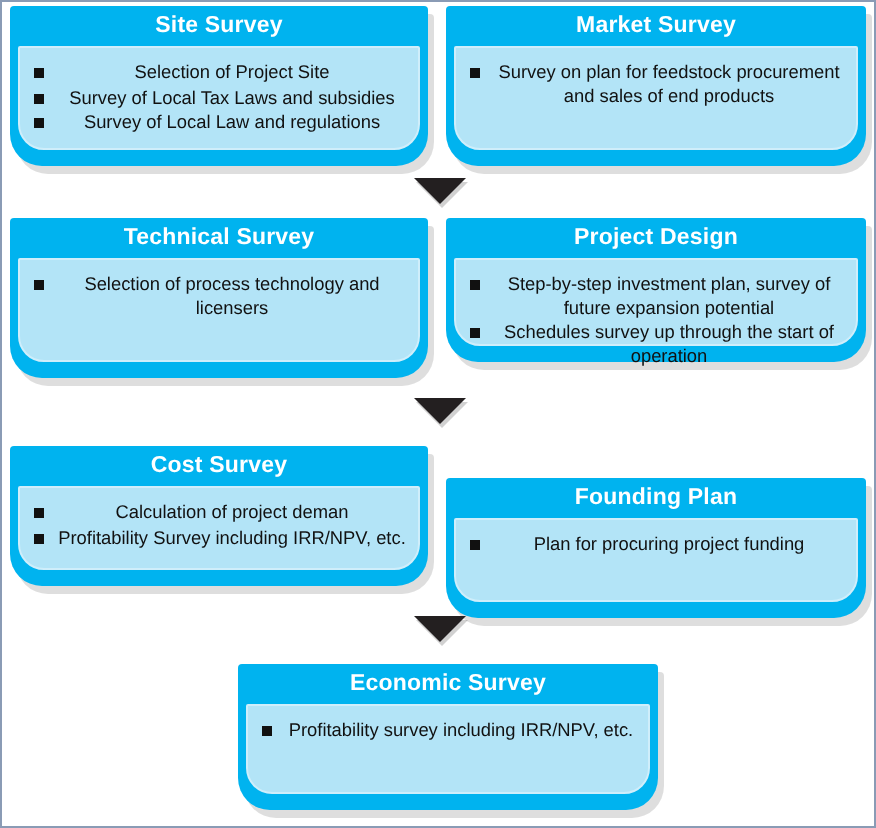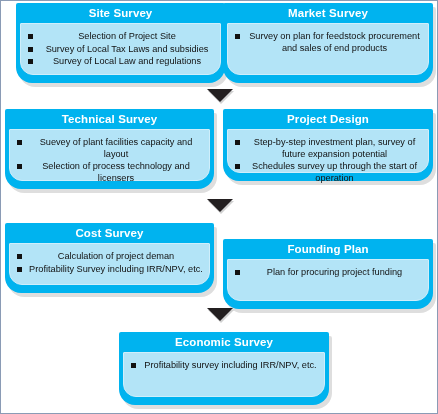--- a/index.html
+++ b/index.html
@@ -83,21 +83,21 @@
     position: absolute;
     width: 0;
     height: 0;
     border-left: 13px solid transparent;
     border-right: 13px solid transparent;
     border-top: 13px solid #231f20;
     filter: drop-shadow(1px 2px 0 rgba(0,0,0,0.18));
   }
 
   
-  #box-site-survey      { left: 4px;   top: 2px;   width: 209px; height: 80px; margin-left: 11px; }
+  #box-site-survey      { left: 4px;   top: 2px;   width: 209px; height: 80px; }
   #box-market-survey    { left: 222px; top: 2px;   width: 210px; height: 80px; }
   #box-technical-survey { left: 4px;   top: 108px; width: 209px; height: 80px; }
   #box-project-design   { left: 222px; top: 108px; width: 210px; height: 72px; }
   #box-cost-survey      { left: 4px;   top: 222px; width: 209px; height: 70px; }
   #box-founding-plan    { left: 222px; top: 222px; width: 210px; height: 70px; margin-top: 16px; }
   #box-economic-survey  { left: 118px; top: 331px; width: 210px; height: 73px; }
 
   #arrow-1 { left: 206px; top: 88px; }
   #arrow-2 { left: 206px; top: 198px; }
   #arrow-3 { left: 206px; top: 307px; }
@@ -126,21 +126,20 @@
       </ul>
     </div>
   </div>
 
   <div class="arrow" id="arrow-1"></div>
 
   <div class="box" id="box-technical-survey">
     <div class="box-title">Technical Survey</div>
     <div class="box-body">
       <ul class="items">
-        <li>Suevey of plant facilities  capacity and layout</li>
         <li>Selection of process technology and licensers</li>
       </ul>
     </div>
   </div>
 
   <div class="box" id="box-project-design">
     <div class="box-title">Project Design</div>
     <div class="box-body">
       <ul class="items">
         <li>Step-by-step investment plan, survey of future expansion potential</li>

